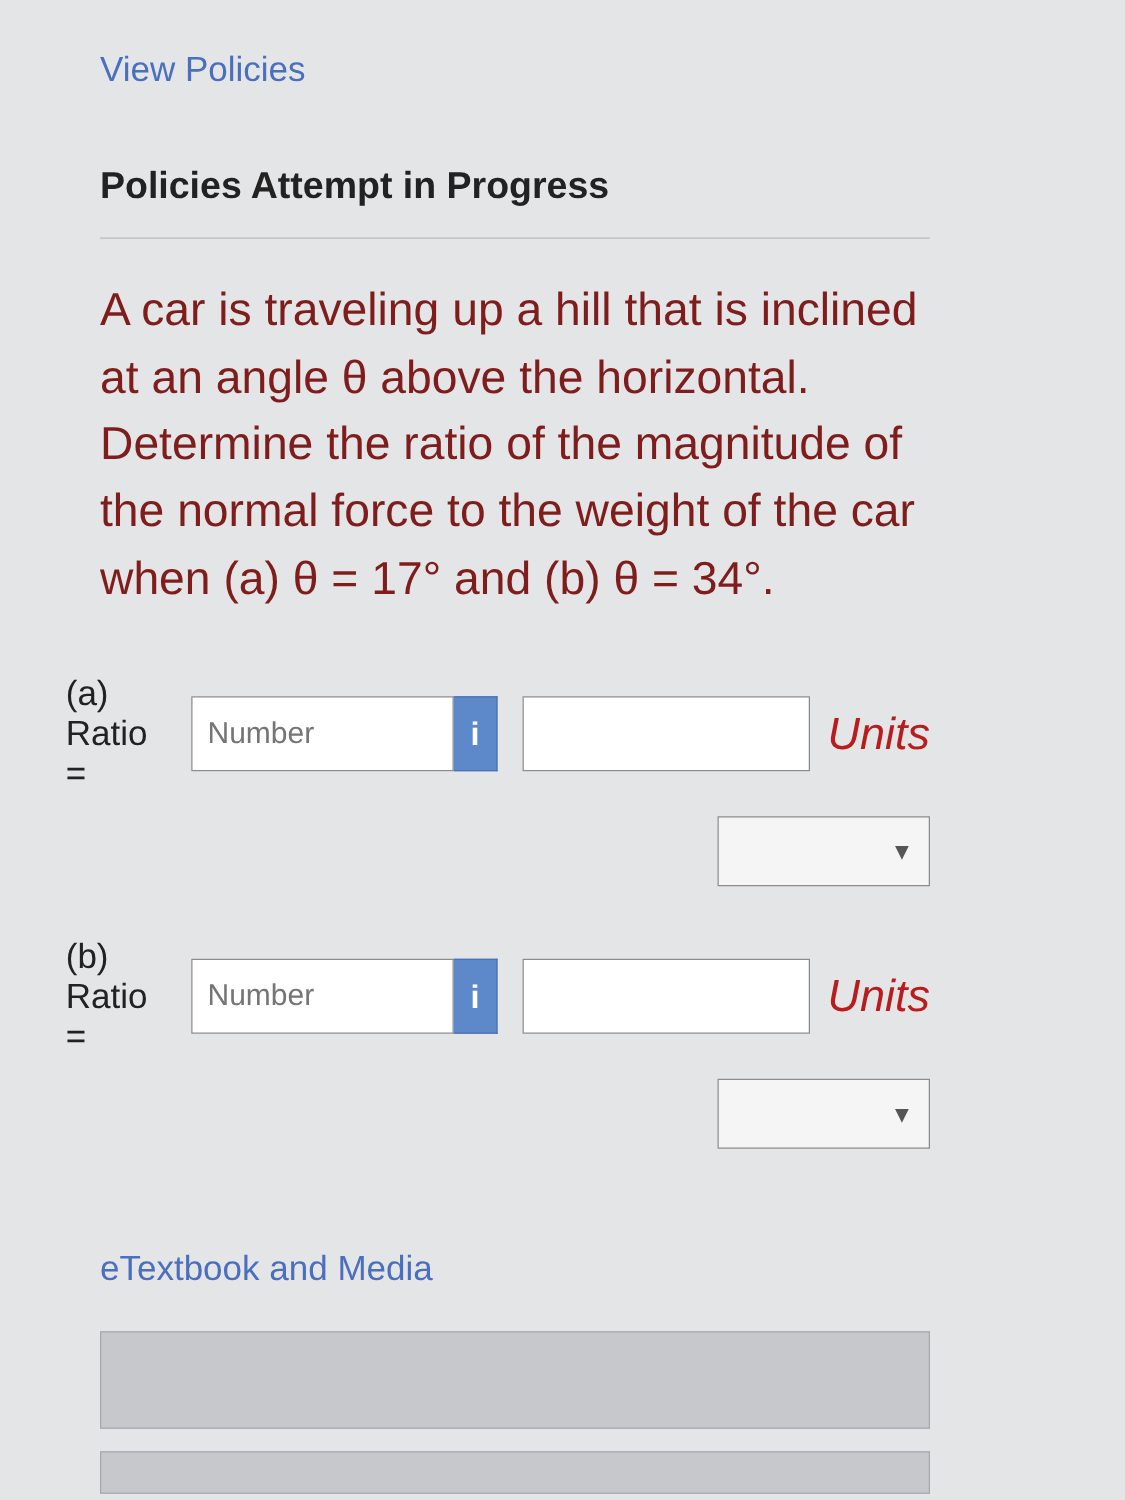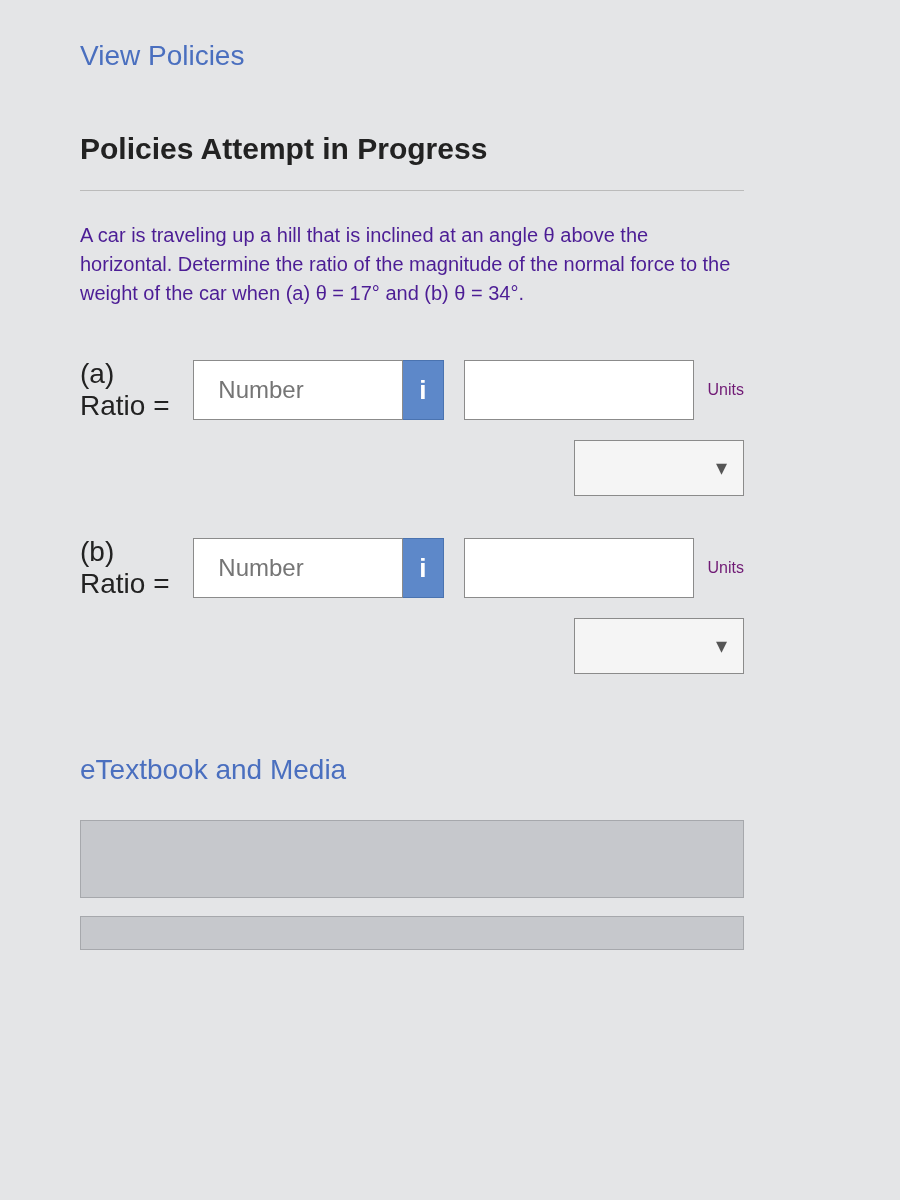--- a/index.html
+++ b/index.html
@@ -33,22 +33,22 @@
     font-weight: bold;
     color: #222;
     margin-bottom: 24px;
   }
   hr.sep {
     border: none;
     border-top: 1px solid #bbb;
     margin: 0 0 30px 0;
   }
   .question {
-    font-size: 20px;
-    color: #4c1d95;
+    font-size: 37px;
+    color: #7f1d1d;
     line-height: 1.45;
     margin-bottom: 50px;
     max-width: 760px;
   }
   .answer-row {
     display: flex;
     flex-direction: column;
     gap: 18px;
     margin-bottom: 40px;
     align-items: flex-end;
@@ -62,21 +62,21 @@
   }
   .answer-label {
     margin-right: 16px;
   }
   .num-input {
     width: 210px;
     height: 60px;
     border: 1px solid #8b8b8b;
     background: #fff;
     font-size: 24px;
-    padding: 0 24px;
+    padding: 0 12px;
   }
   .info-badge {
     width: 54px;
     height: 60px;
     background: #5d88c9;
     color: #fff;
     display: flex;
     align-items: center;
     justify-content: center;
     font-weight: bold;
@@ -88,22 +88,23 @@
     width: 230px;
     height: 60px;
     border: 1px solid #8b8b8b;
     background: #fff;
     font-size: 24px;
     padding: 0 12px;
     margin-left: 20px;
   }
   .units-label {
     margin-left: 14px;
-    font-size: 16px;
-    color: #701a75;
+    font-size: 36px;
+    color: #b91c1c;
+    font-style: italic;
   }
   .unit-select {
     width: 170px;
     height: 56px;
     border: 1px solid #8b8b8b;
     background: #f5f5f5;
     display: flex;
     align-items: center;
     justify-content: flex-end;
     padding: 0 16px;

